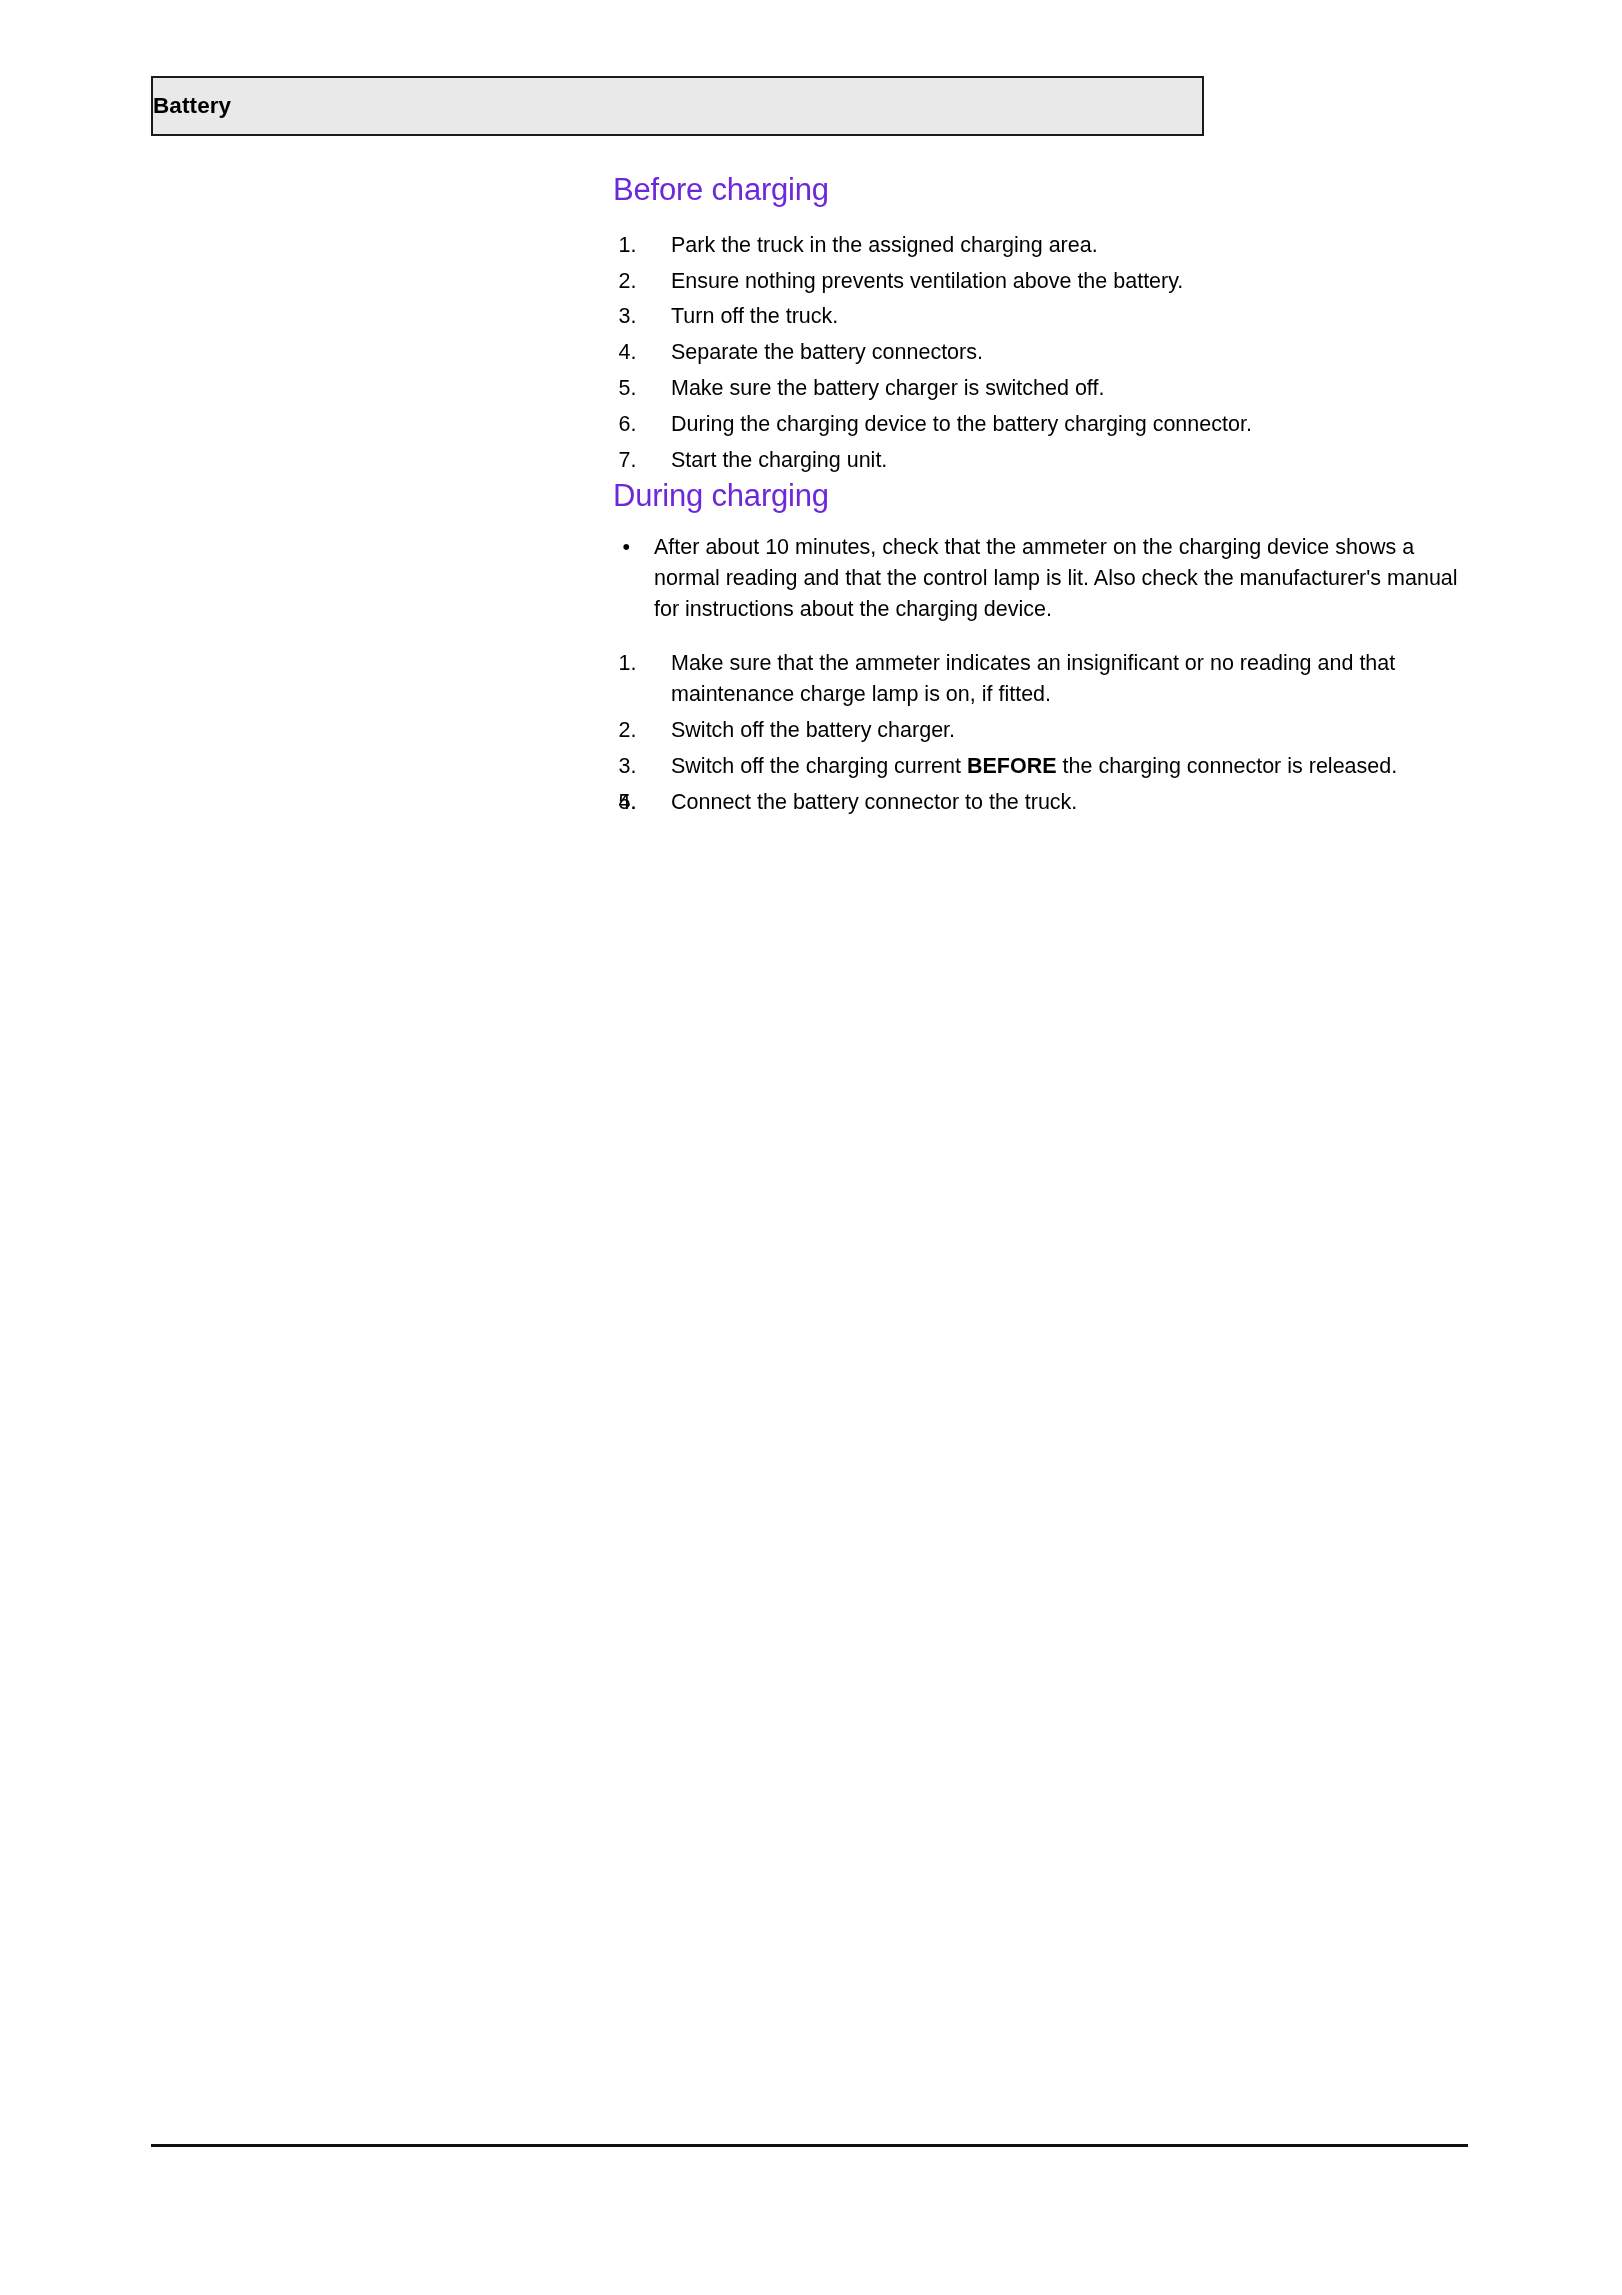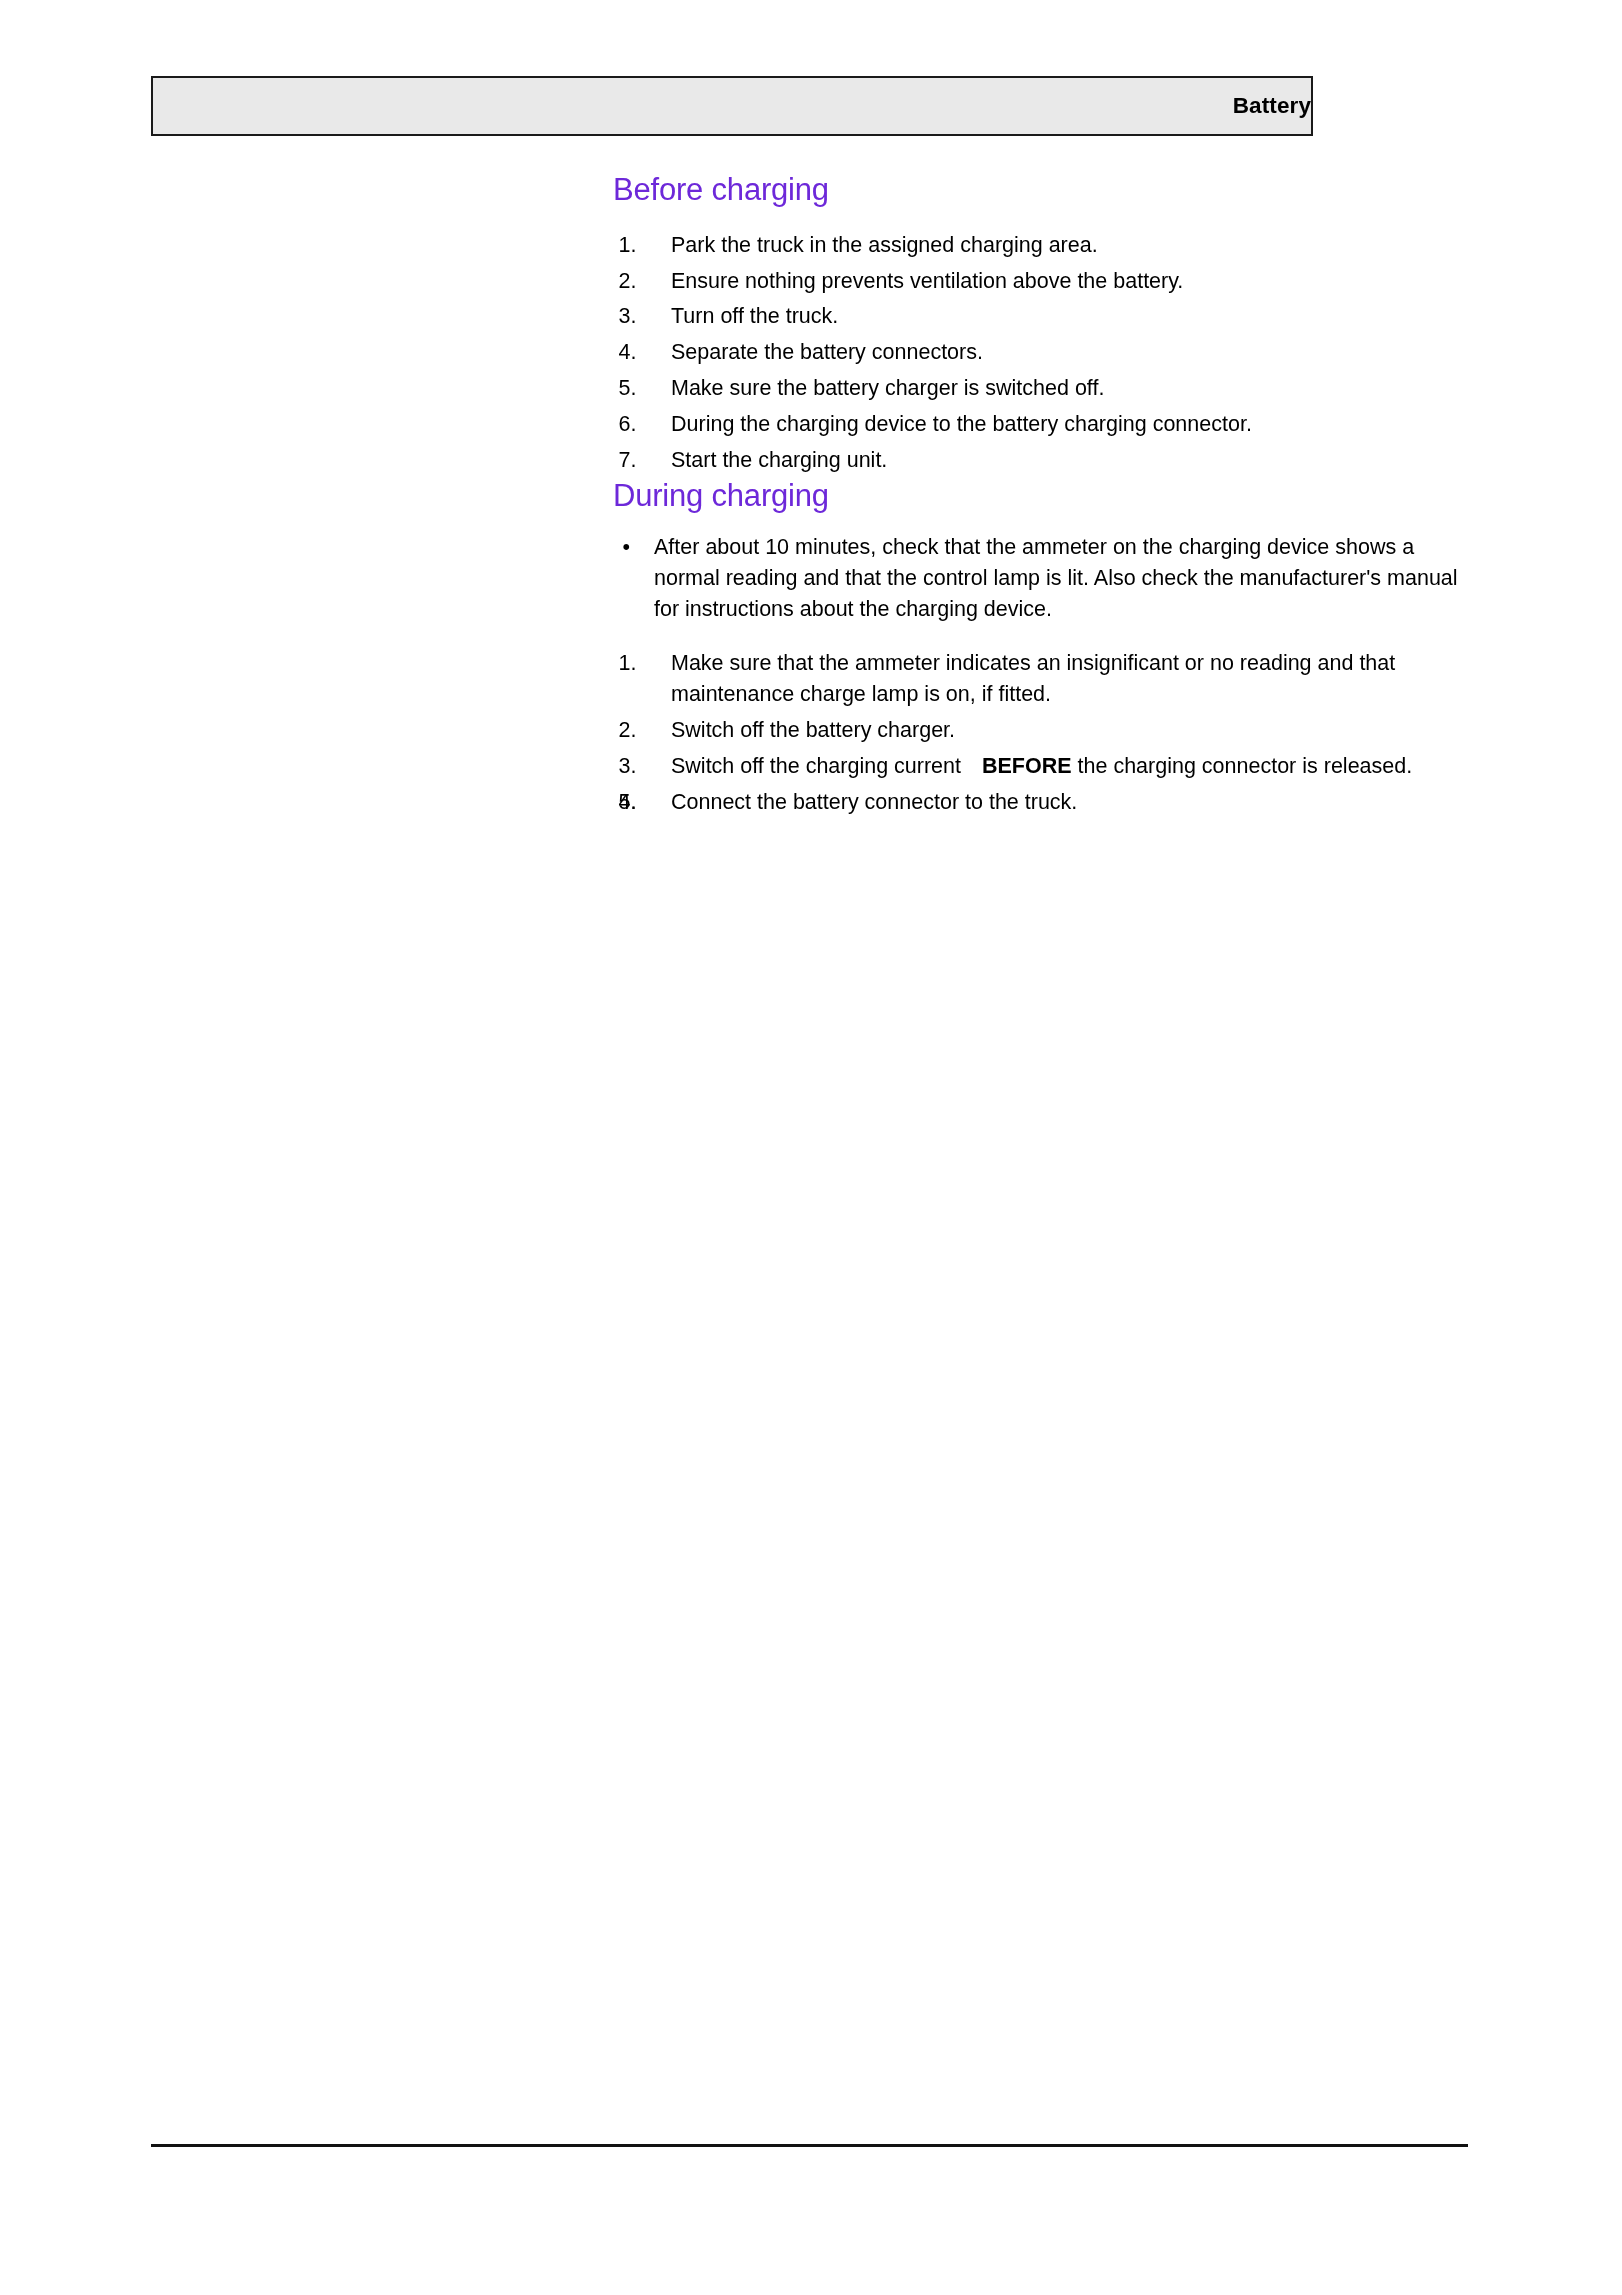--- a/index.html
+++ b/index.html
@@ -24,28 +24,28 @@
     height: 2295px;
     background: #ffffff;
     overflow: hidden;
   }
 
   
   .page-header {
     position: absolute;
     left: 151px;
     top: 76px;
-    width: 1162px;
+    width: 1053px;
     height: 60px;
     box-sizing: border-box;
     background: #e9e9e9;
     border: 2px solid #1a1a1a;
     display: flex;
     align-items: center;
-    justify-content: flex-end;
+    justify-content: flex-start;
   }
   .page-header-title {
     font-size: 22.5px;
     font-weight: bold;
     letter-spacing: 0.1px;
     color: #000000;
     line-height: 1;
   }
 
   
@@ -108,21 +108,21 @@
     color: #000000;
   }
   ul.bullet-list > li .marker {
     position: absolute;
     left: 9.5px;
     top: 0;
     font-size: 21.5px;
     line-height: 31px;
   }
 
-  .strong-inline { font-weight: bold; margin-left: 15px; }
+  .strong-inline { font-weight: bold; }
 
   
   .footer-rule {
     position: absolute;
     left: 151px;
     top: 2144px;
     width: 1317px;
     height: 3.4px;
     background: #111111;
   }

